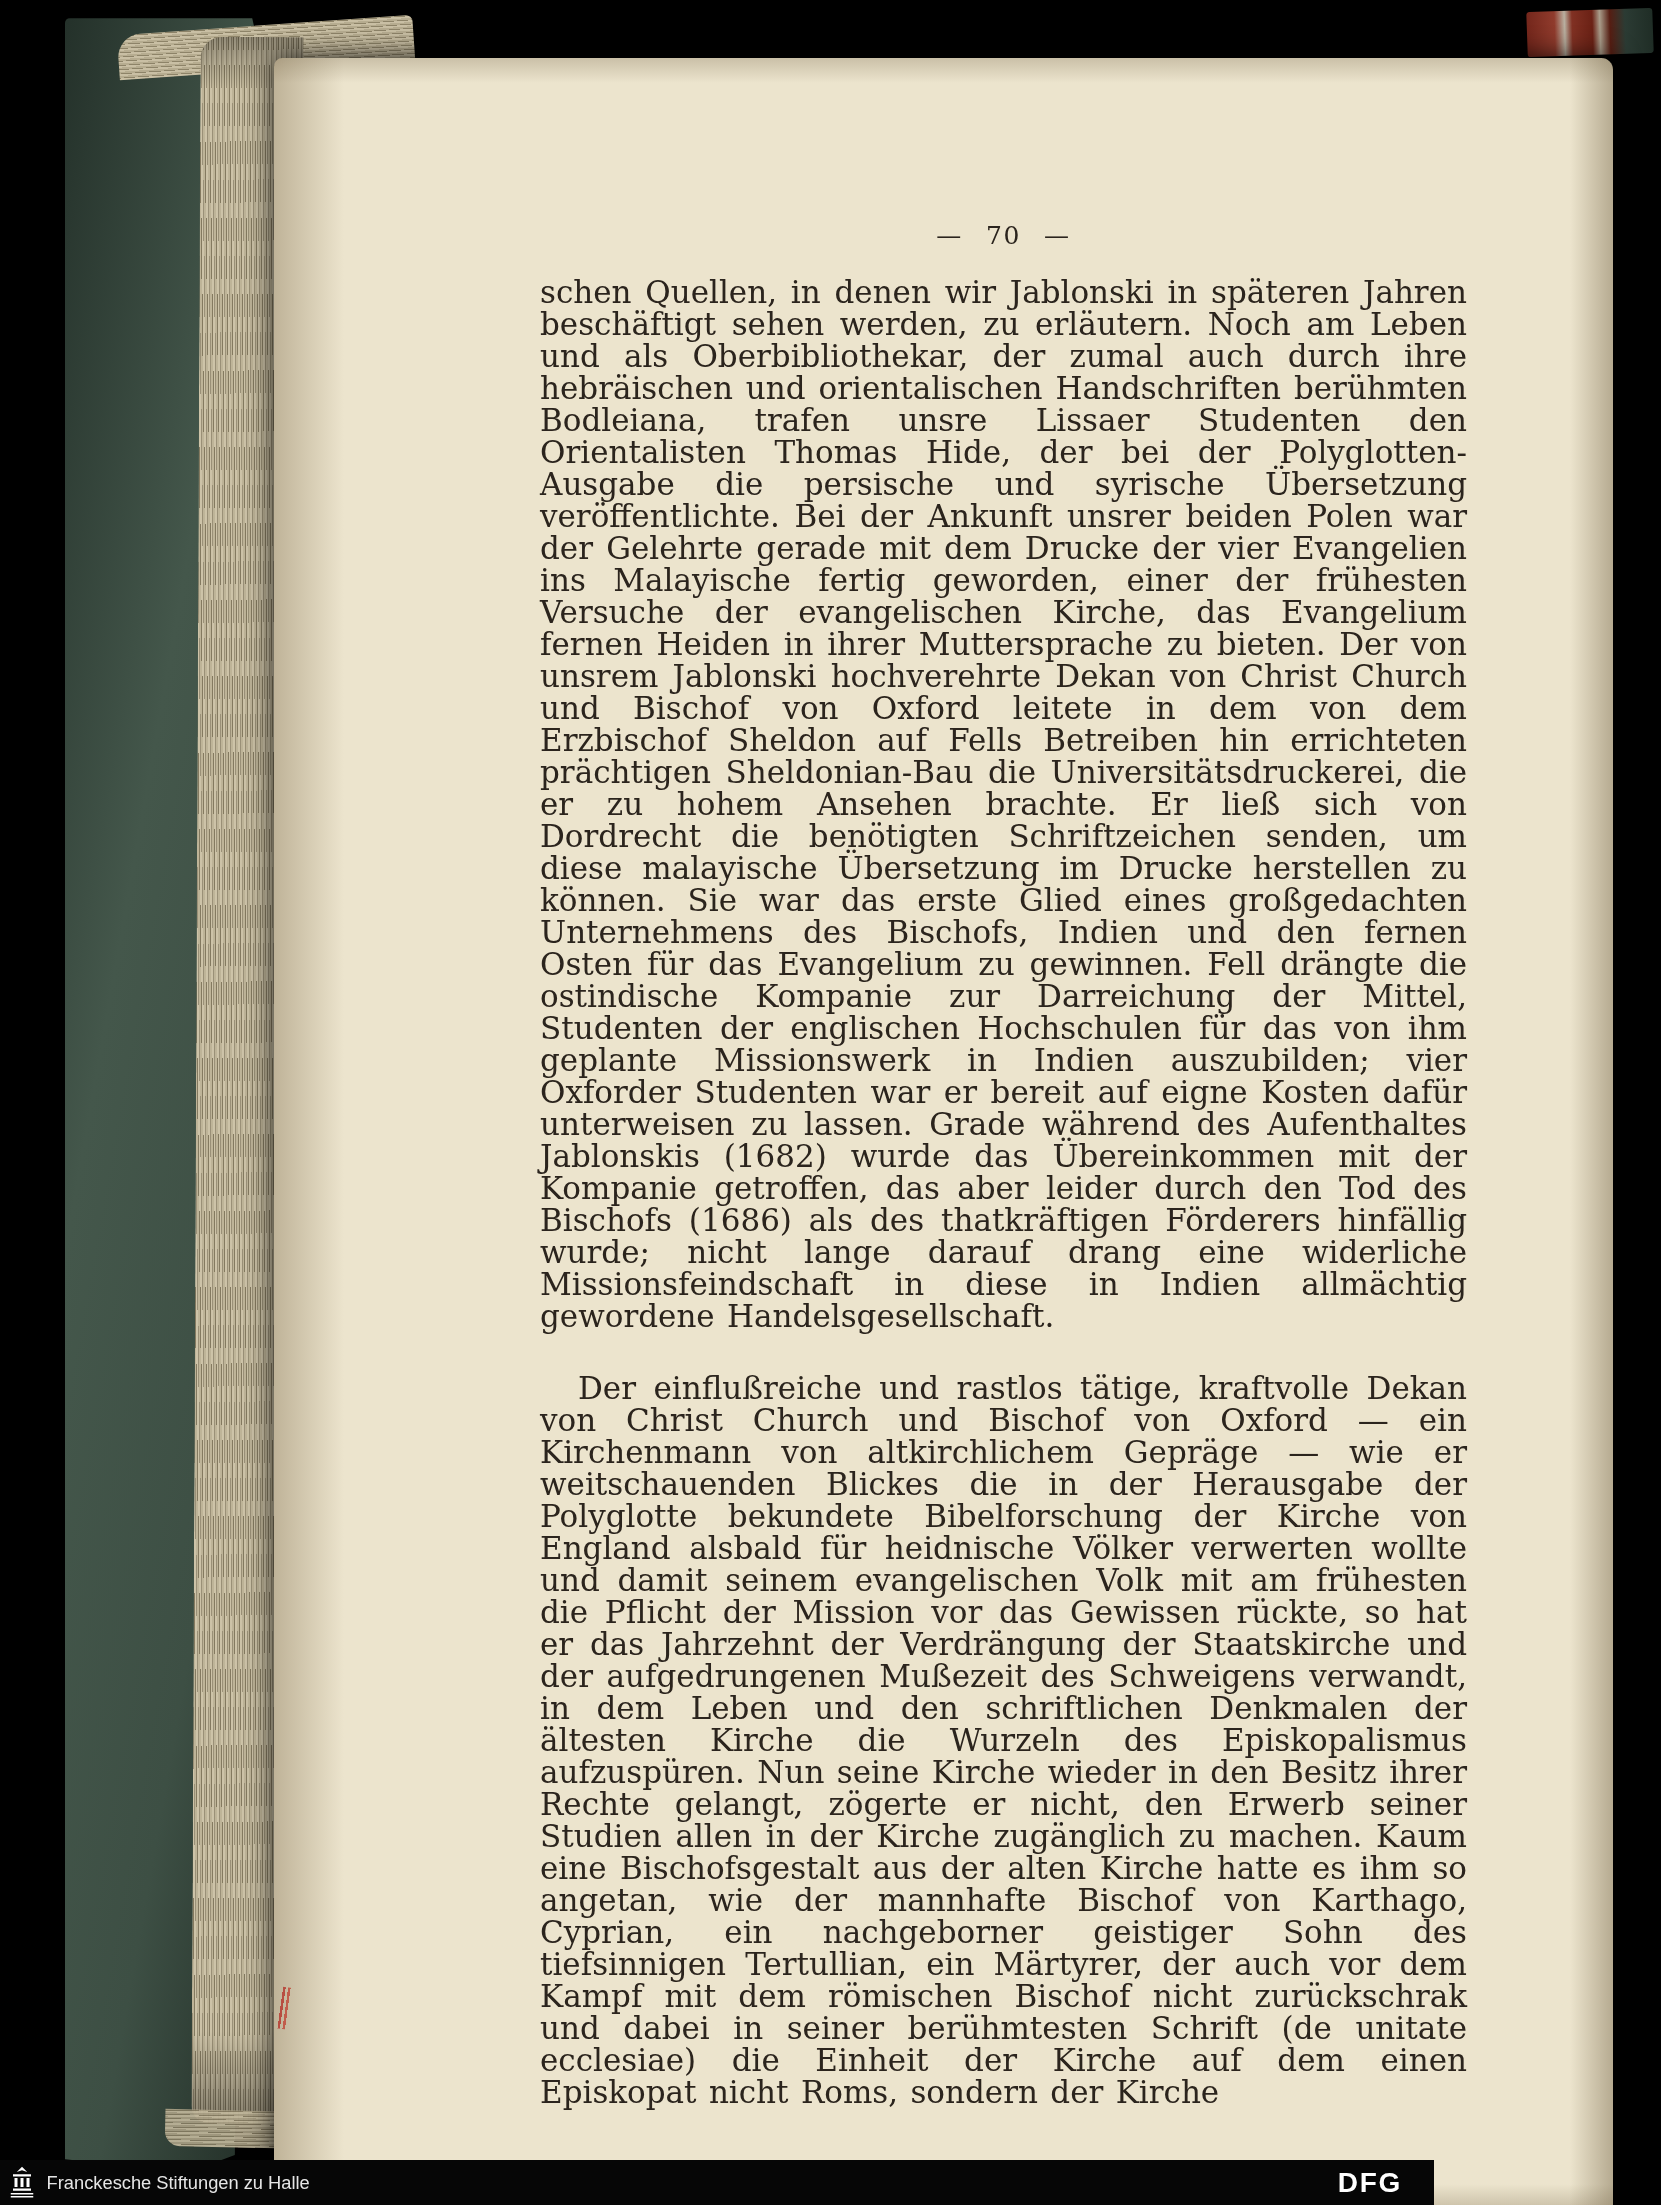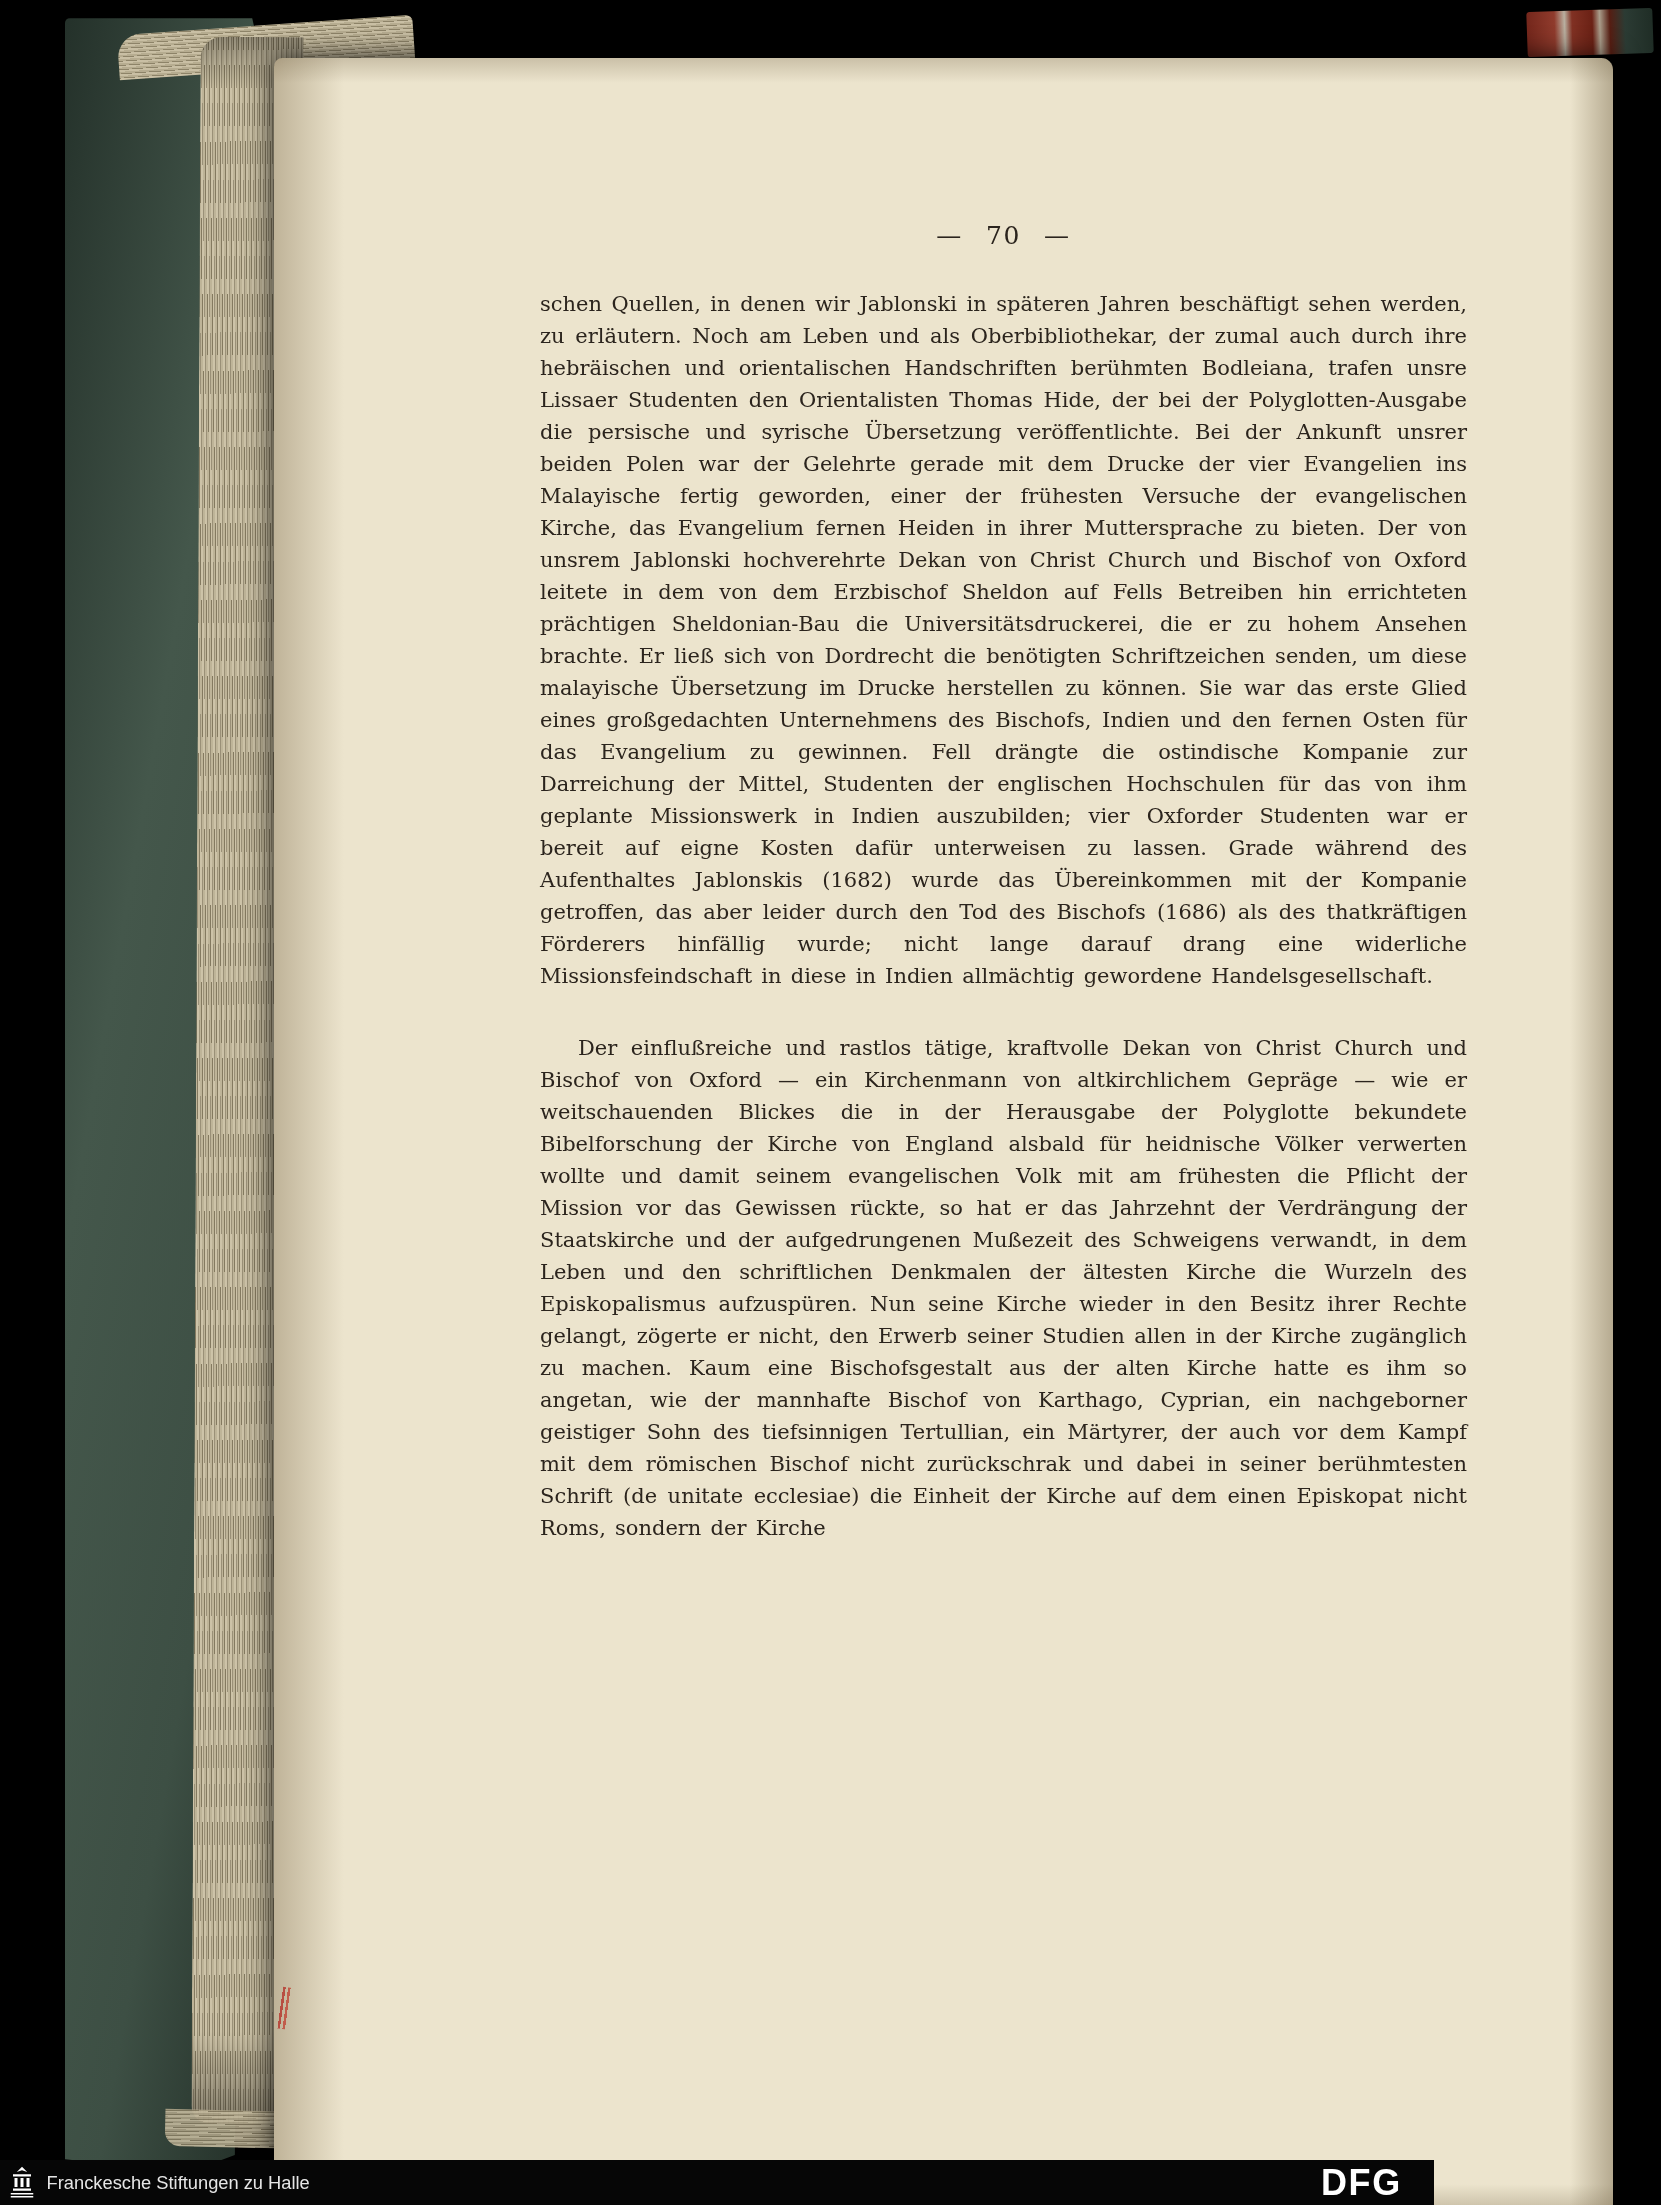--- a/index.html
+++ b/index.html
@@ -96,24 +96,24 @@
     text-align: center;
     font-family: "DejaVu Serif", serif;
     font-size: 25px;
     letter-spacing: 1.7px;
     word-spacing: 13.3px;
     color: #2b241d;
   }
 
   .text-block {
     position: absolute;
-    top: 230px; left: 266px;
+    top: 218px; left: 266px;
     width: 927px;
     font-family: "DejaVu Serif", serif;
-    font-size: 21px;
+    font-size: 31px;
     line-height: 32px;
     word-spacing: 2.5px;
     text-align: justify;
     color: #2b241d;
     hyphens: auto;
   }
   .text-block p { margin: 0; }
   .text-block p.indent { text-indent: 38px; margin-top: 40px; }
 
   .red-mark {
@@ -140,21 +140,21 @@
   }
   .emblem { margin-left: 6.6px; flex: 0 0 auto; }
   .institution {
     margin-left: 10px;
     font-size: 18.3px;
     color: #e6e6e6;
   }
   .dfg {
     margin-left: auto;
     margin-right: 32px;
-    font-size: 36px;
+    font-size: 28px;
     font-weight: bold;
     letter-spacing: 1.7px;
     color: #ffffff;
   }
 </style>
 </head>
 <body>
 
 <div class="stage">
 

